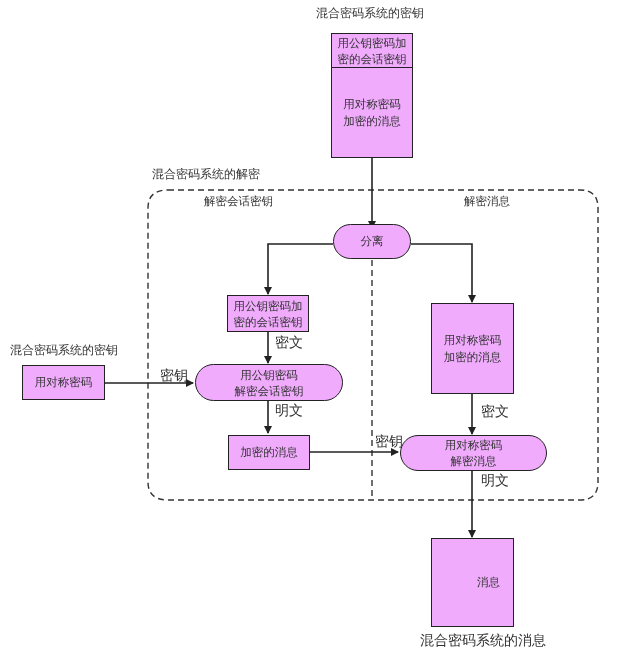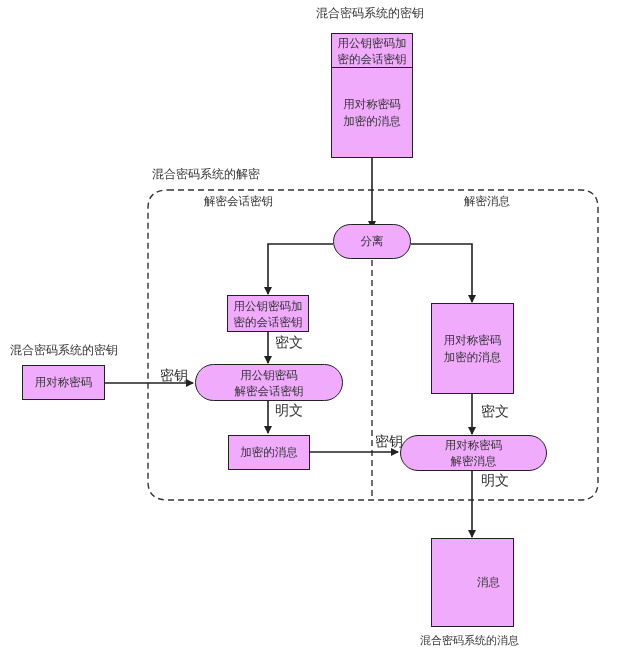--- a/index.html
+++ b/index.html
@@ -41,21 +41,21 @@
   <line x1="310" y1="452" x2="398" y2="452" stroke="#222" stroke-width="1.6" marker-end="url(#ah)"></line>
 
   <line x1="472" y1="393" x2="472" y2="434" stroke="#222" stroke-width="1.6" marker-end="url(#ah)"></line>
 
   <line x1="472" y1="470" x2="472" y2="537" stroke="#222" stroke-width="1.6" marker-end="url(#ah)"></line>
 </svg>
 
 <div class="lbl" style="left:316px; top:6px; font-size:12px;">混合密码系统的密钥</div>
 <div class="lbl" style="left:152px; top:167px; font-size:12px;">混合密码系统的解密</div>
 <div class="lbl" style="left:10px; top:343px; font-size:12px;">混合密码系统的密钥</div>
-<div class="lbl" style="left:420px; top:633px; font-size:11px;">混合密码系统的消息</div>
+<div class="lbl" style="left:420px; top:633px; font-size:14px;">混合密码系统的消息</div>
 
 <div class="lbl" style="left:204px; top:194px; font-size:11.5px;">解密会话密钥</div>
 <div class="lbl" style="left:464px; top:194px; font-size:11.5px;">解密消息</div>
 
 <div class="box" style="left:331px; top:33px; width:82px; height:36px; white-space:pre-line; font-size:11.5px; line-height:16px;">用公钥密码加
 密的会话密钥</div>
 <div class="box" style="left:331px; top:67px; width:82px; height:91px; white-space:pre-line;">用对称密码
 加密的消息</div>
 
 <div class="box pill" style="left:333px; top:224px; width:78px; height:35px; border-radius:18px;">分离</div>

